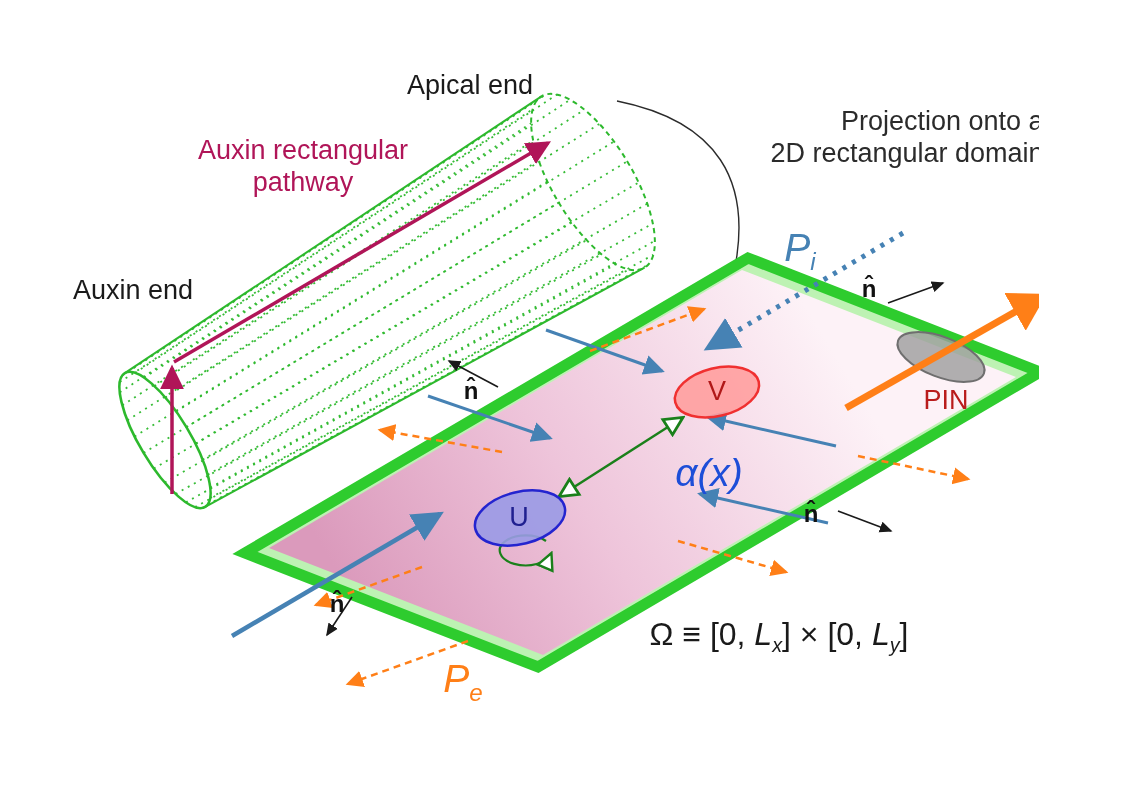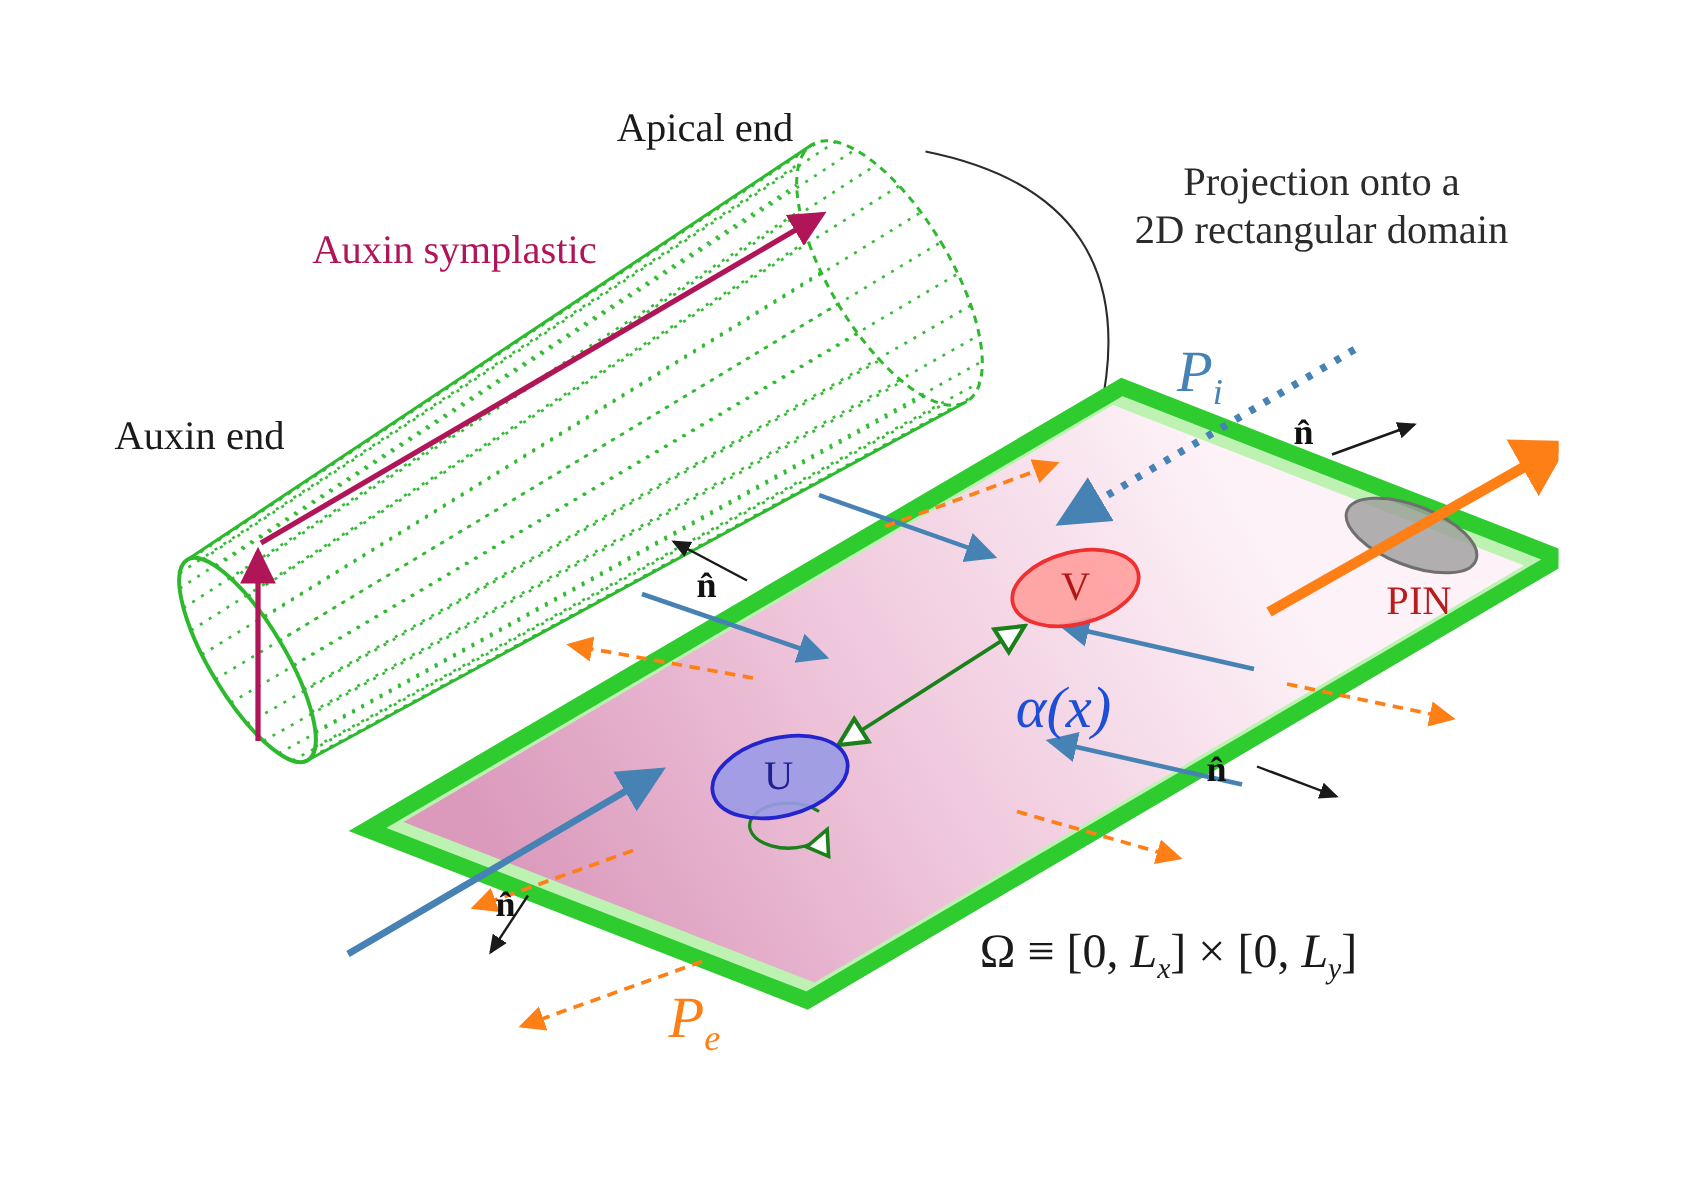--- a/index.html
+++ b/index.html
@@ -1,18 +1,18 @@
 <!DOCTYPE html>
 <html><head>
 <meta charset="utf-8">
 <style>
   html,body { margin:0; padding:0; background:#fff; }
   .canvas {
     position:relative; width:1039px; height:794px; background:#ffffff;
-    overflow:hidden; font-family:Liberation Serif, serif;
+    overflow:hidden; font-family:Liberation Sans, sans-serif;
   }
   svg.fig { position:absolute; left:0; top:0; }
 
   
   .domain-outer { fill:#bdf2b3; stroke:#2ecc2e; stroke-width:11; stroke-linejoin:miter; }
   .domain-inner { fill:url(#pinkGrad); }
   .cyl-line { stroke:#2db92d; stroke-width:2; fill:none; }
   .cyl-basal { stroke:#2db92d; stroke-width:2.6; fill:none; }
   .cyl-apical { stroke:#2db92d; stroke-width:2; fill:none; stroke-dasharray:5 4; }
   #cyl-texture line { stroke:#2db92d; stroke-width:1.8; stroke-dasharray:2 5; opacity:.95; }
@@ -158,26 +158,27 @@
 
     <g>
       <ellipse class="pin-ellipse" cx="941" cy="357" rx="46" ry="20" transform="rotate(21 941 357)"></ellipse>
       <line class="orange-thick" x1="846" y1="408" x2="1043" y2="296" marker-end="url(#ah-orange-big)"></line>
     </g>
   </svg>
 
   <div class="lbl f27" style="left:470px; top:86px;">Apical end</div>
 
   <div class="lbl f27 c-crimson" style="left:303px; top:167px;">
-    <div>Auxin symplastic</div>
+    <div>Auxin rectangular</div>
+    <div>pathway</div>
   </div>
 
   <div class="lbl f27" style="left:133px; top:291px;">Auxin end</div>
 
-  <div class="lbl f27 c-dark" style="left:881px; top:138px;">
+  <div class="lbl f27 c-dark" style="left:907px; top:138px;text-align:right;">
     <div>Projection onto a</div>
     <div>2D rectangular domain</div>
   </div>
 
   <div class="lbl f29 c-steel it" style="left:800px; top:251px;">
     <span>P</span><sub>i</sub>
   </div>
 
   <div class="lbl f29 c-orange it" style="left:463px; top:682px;">
     <span>P</span><sub>e</sub>

